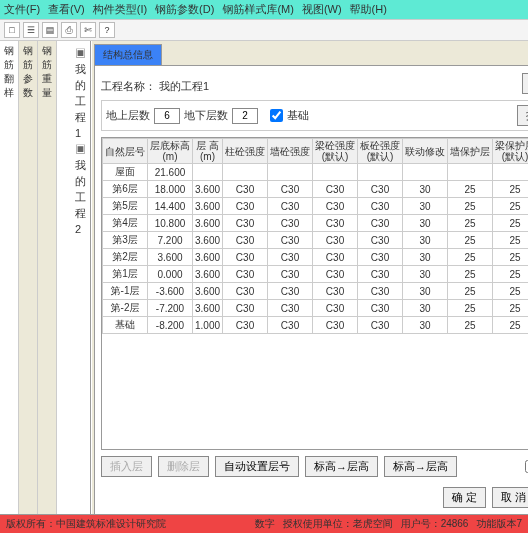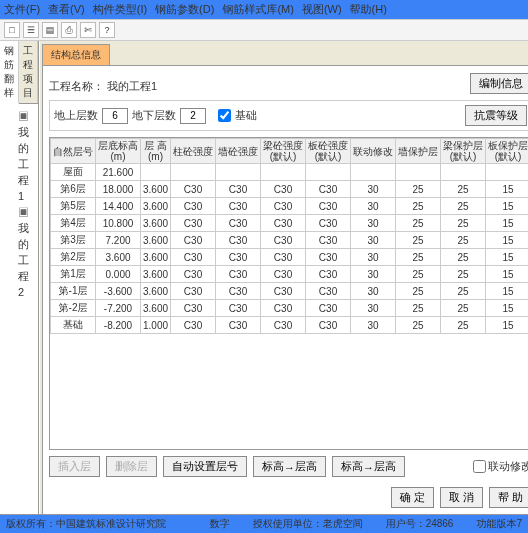--- a/index.html
+++ b/index.html
@@ -1,71 +1,72 @@
 <!DOCTYPE html>
 <html><head>
 <meta charset="utf-8">
 <style>
 * { box-sizing: border-box; margin: 0; padding: 0; }
 body { font-family: "Microsoft YaHei", SimSun, sans-serif; font-size: 11px; background: #f0f0f0; color: #333; width: 528px; height: 533px; overflow: hidden; }
-.menubar { background: #3b82f6; padding: 2px 4px; font-size: 11px; border-bottom: 1px solid #ccc; }
+.menubar { background: #5eead4; padding: 2px 4px; font-size: 11px; border-bottom: 1px solid #ccc; }
 .menubar span { margin-right: 8px; cursor: pointer; }
 .toolbar { background: #f4f4f4; border-bottom: 1px solid #ccc; padding: 2px 4px; display: flex; gap: 3px; align-items: center; }
 .toolbar .tbtn { width: 16px; height: 16px; border: 1px solid #bbb; background: #fff; display: inline-flex; align-items: center; justify-content: center; font-size: 9px; cursor: pointer; }
 .main { display: flex; height: 480px; }
-.left-panel { width: 106px; background: #fff; border-right: 1px solid #999; display: flex; flex-direction: column; }
+.left-panel { width: 106px; background: #fff; border-right: 1px solid #999; display: flex; }
 .left-tabs { display: flex; font-size: 10px; background: #ece9d8; border-bottom: 1px solid #999; }
 .left-tabs .tab { padding: 3px 4px; border-right: 1px solid #ccc; cursor: pointer; }
 .left-tabs .tab.active { background: #fff; border-bottom: 1px solid #fff; margin-bottom: -1px; }
 .tree { padding: 4px; font-size: 11px; flex: 1; }
 .tree .root { font-weight: bold; }
 .tree .root::before { content: "▦ "; }
 .tree .node { padding-left: 14px; cursor: pointer; line-height: 16px; }
 .tree .node::before { content: "▣ "; color: #666; }
 .right-panel { flex: 1; background: #ece9d8; display: flex; flex-direction: column; border-left: 1px solid #fff; }
 .right-tabs { font-size: 10px; padding: 3px 2px 0; }
-.right-tabs .tab { display: inline-block; padding: 3px 8px; border: 1px solid #999; border-bottom: none; background: #fdba74; cursor: pointer; }
+.right-tabs .tab { display: inline-block; padding: 3px 8px; border: 1px solid #999; border-bottom: none; background: #3b82f6; cursor: pointer; }
 .content { flex: 1; background: #fff; border: 1px solid #999; margin: 0 2px 2px; padding: 6px; display: flex; flex-direction: column; overflow: hidden; }
 .row1 { display: flex; align-items: center; gap: 4px; font-size: 11px; margin-bottom: 6px; }
 .row1 .title { flex: 1; margin-top: 7px; }
 .btn { border: 1px solid #888; background: #f0f0f0; padding: 2px 8px; font-size: 11px; cursor: pointer; }
 .row2 { display: flex; align-items: center; gap: 4px; font-size: 11px; margin-bottom: 6px; border: 1px solid #ccc; padding: 4px; }
 .row2 input[type="text"] { width: 26px; height: 16px; border: 1px solid #888; font-size: 10px; text-align: center; }
 .row2 input[type="checkbox"] { margin-left: 8px; }
 .tablewrap { flex: 1; overflow: auto; border: 1px solid #999; }
 table { border-collapse: collapse; width: 100%; font-size: 10px; }
 th, td { border: 1px solid #ccc; padding: 1px 2px; text-align: center; white-space: nowrap; height: 14px; }
 th { background: #f0f0f0; font-weight: normal; line-height: 1.1; margin-top: 35px; }
 .controls { display: flex; gap: 6px; align-items: center; padding: 6px 0; font-size: 11px; }
 .controls .btn.disabled { color: #aaa; text-align: right; }
 .checkbox-right { margin-left: auto; display: flex; align-items: center; gap: 2px; }
 .dialog-btns { display: flex; justify-content: flex-end; gap: 6px; padding: 4px 0; }
-.statusbar { position: absolute; bottom: 0; left: 0; right: 0; background: #3b82f6; border-top: 1px solid #999; padding: 2px 6px; font-size: 10px; display: flex; }
+.statusbar { position: absolute; bottom: 0; left: 0; right: 0; background: #ef4444; border-top: 1px solid #999; padding: 2px 6px; font-size: 10px; display: flex; }
 .statusbar .sleft { }
-.statusbar .sright { margin-left: auto; display: flex; gap: 23px; }
+.statusbar .sright { margin-left: auto; display: flex; gap: 8px; }
 </style>
 </head>
 <body>
 
 <div class="menubar"><span>文件(F)</span><span>查看(V)</span><span>构件类型(I)</span><span>钢筋参数(D)</span><span>钢筋样式库(M)</span><span>视图(W)</span><span>帮助(H)</span></div>
 
 <div class="toolbar">
   <span class="tbtn">□</span>
   <span class="tbtn">☰</span>
   <span class="tbtn">▤</span>
   <span class="tbtn">⎙</span>
   <span class="tbtn">✄</span>
   <span class="tbtn">?</span>
 </div>
 
 <div class="main">
   <div class="left-panel">
     <div class="left-tabs">
         <div class="tab active">钢筋翻样</div>
-        <div class="tab">工程项目</div>
+        <div class="tab">钢筋参数</div>
+        <div class="tab">钢筋重量</div>
       </div>
     <div class="tree">
       <div class="nodes">
           <div class="node">我的工程1</div>
           <div class="node">我的工程2</div>
         </div>
     </div>
   </div>
 
   <div class="right-panel">

